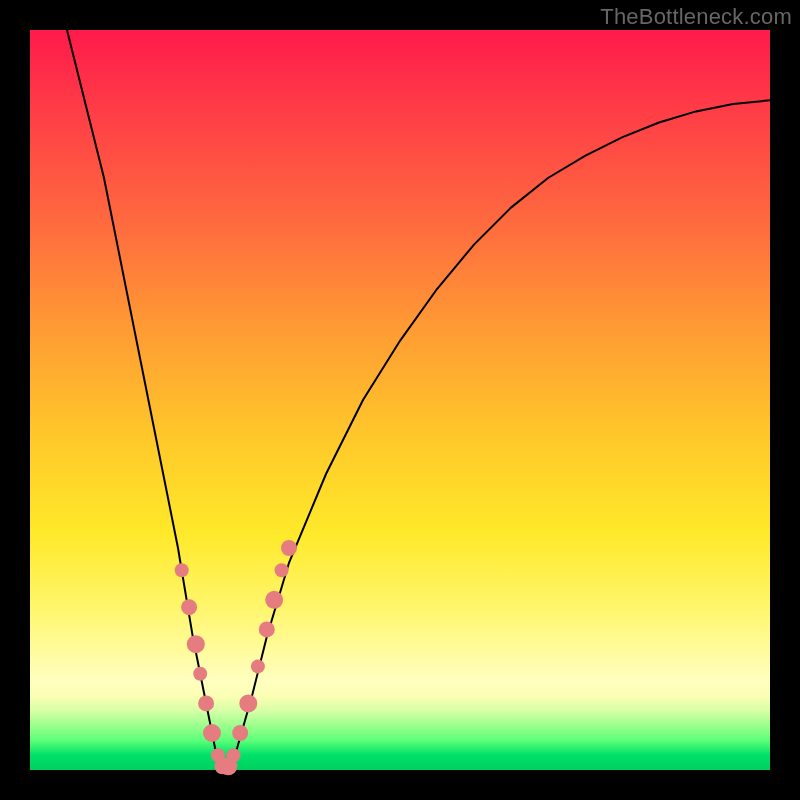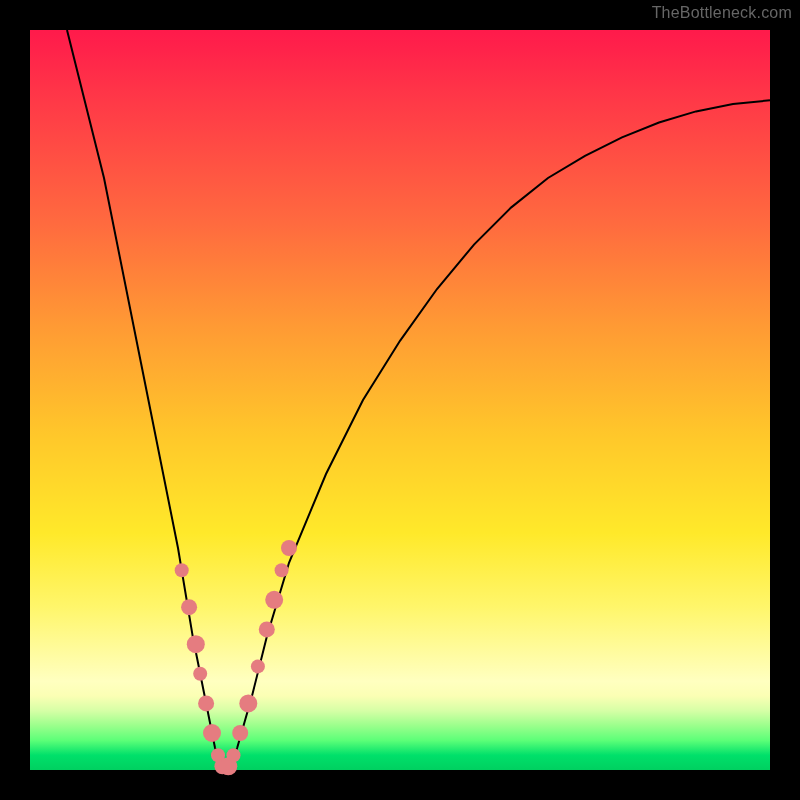--- a/index.html
+++ b/index.html
@@ -42,21 +42,21 @@
       #5cff78 96%,
       #00e06a 98%,
       #00d060 100%
     );
   }
   .watermark {
     position: absolute;
     top: 4px;
     right: 8px;
     color: #666;
-    font-size: 16px;
+    font-size: 22px;
     letter-spacing: 0.2px;
     font-weight: 500;
     user-select: none;
   }
   svg.curve-layer {
     position: absolute;
     left: 0;
     top: 0;
     width: 740px;
     height: 740px;

